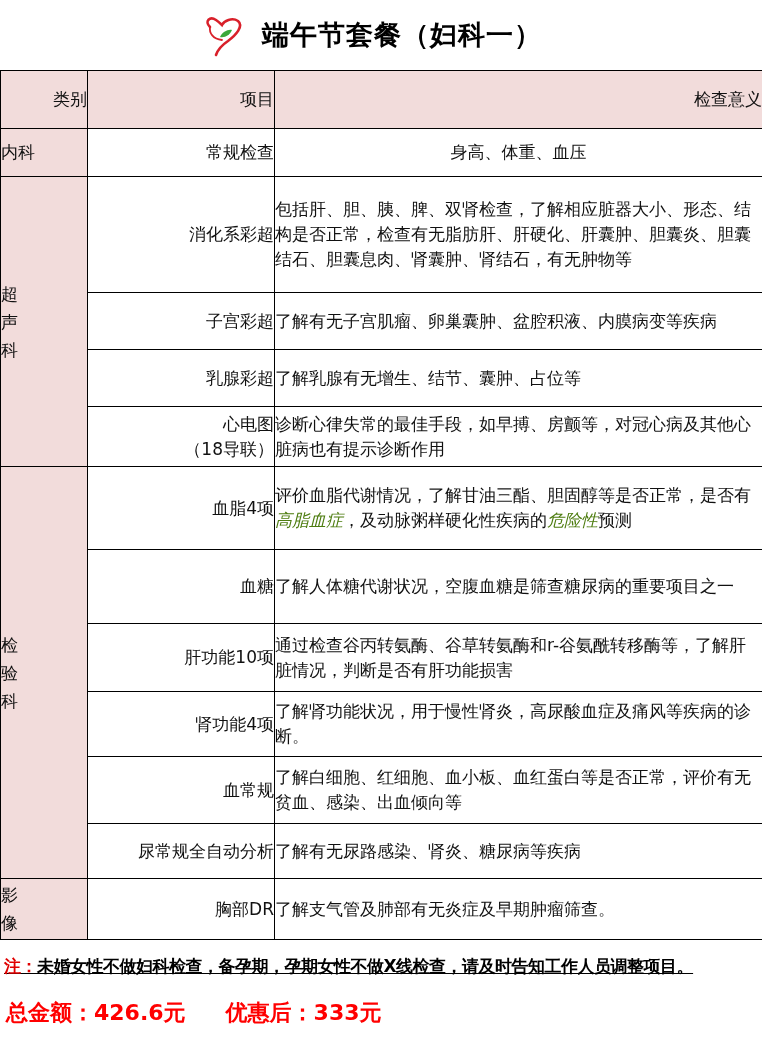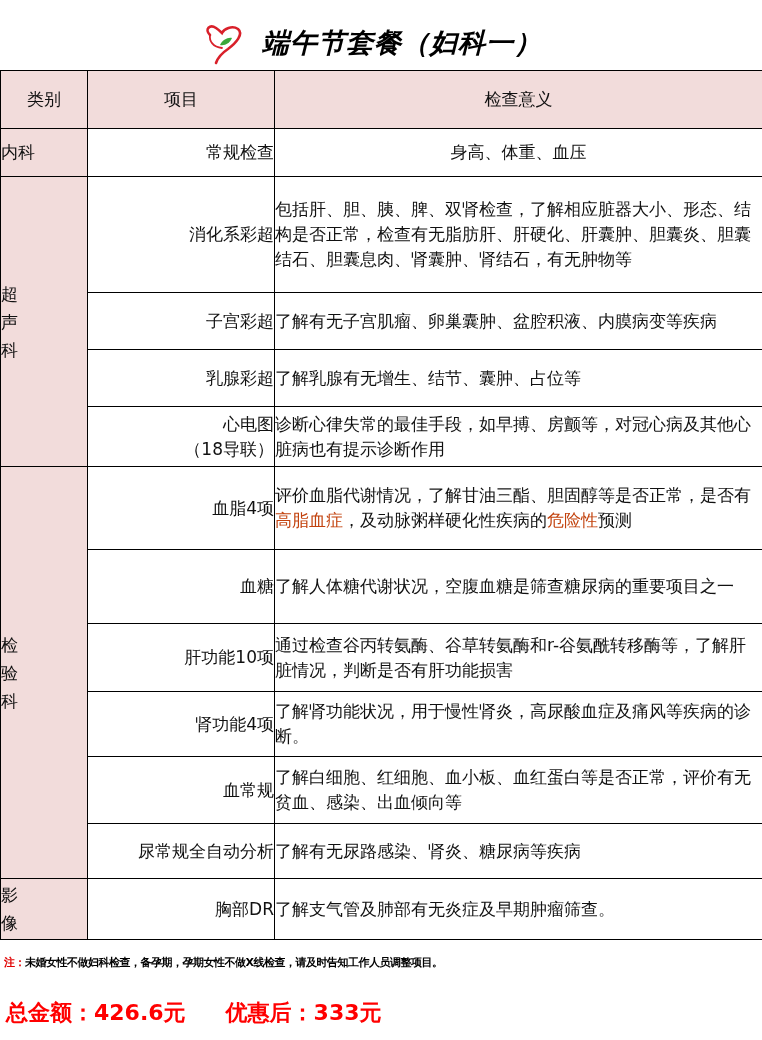--- a/index.html
+++ b/index.html
@@ -1,33 +1,33 @@
 <!DOCTYPE html>
 <html><head>
 <meta charset="utf-8">
 <style>
   * { box-sizing: border-box; margin: 0; padding: 0; }
   html, body { width: 762px; height: 1040px; background: #ffffff; overflow: hidden; }
   body { font-family: "DejaVu Sans", "Liberation Sans", sans-serif; color: #111; position: relative; }
 
-  .title-bar { position: absolute; left: 0; top: 8px; width: 762px; height: 70px; display: flex; align-items: center; justify-content: center; font-style: italic; }
+  .title-bar { position: absolute; left: 0; top: 0; width: 762px; height: 70px; display: flex; align-items: center; justify-content: center; }
   .logo { width: 44px; height: 44px; margin-right: 18px; margin-left: -20px; }
   .title { font-size: 27px; font-weight: bold; letter-spacing: 1px; color: #000; }
 
   table { position: absolute; left: 0; top: 70px; width: 762px; border-collapse: collapse; table-layout: fixed; }
   td, th { border: 1.5px solid #000; font-size: 17px; font-weight: normal; line-height: 25px; }
-  th { background: #f2dcdb; height: 58px; text-align: center; }
+  th { background: #f2dcdb; height: 58px; text-align: right; }
   td.cat { background: #f2dcdb; text-align: left; vertical-align: middle; }
   td.cat .vert { display: inline-block; width: 20px; line-height: 28px; word-break: break-all; }
   td.item { text-align: right; vertical-align: middle; }
   td.desc { text-align: left; vertical-align: middle; padding: 0 0; }
   td.desc.center { text-align: center; }
-  .soft { color: #c2410c; }
+  .soft { color: #4d7c0f; font-style: italic; }
 
-  .note { position: absolute; left: 4px; top: 955px; font-size: 11px; font-weight: bold; color: #000; letter-spacing: -0.5px; }
+  .note { position: absolute; left: 4px; top: 955px; font-size: 17px; font-weight: bold; color: #000; letter-spacing: -0.5px; text-decoration: underline; }
   .note .note-label { color: #e00000; }
   .price { position: absolute; left: 6px; top: 998px; font-size: 22px; font-weight: bold; color: #ff0000; }
   .price span + span { margin-left: 40px; }
 </style>
 </head>
 <body>
 
 <div class="title-bar">
   <svg class="logo" viewBox="0 0 44 44">
     <path d="M10 14 C4 8, 10 3, 16 7 C19 9, 21 11, 22 12 C24 8, 32 4, 38 8 C44 13, 36 22, 28 28 C22 32, 18 36, 16 42" fill="none" stroke="#d9202a" stroke-width="2.6" stroke-linecap="round"></path>

